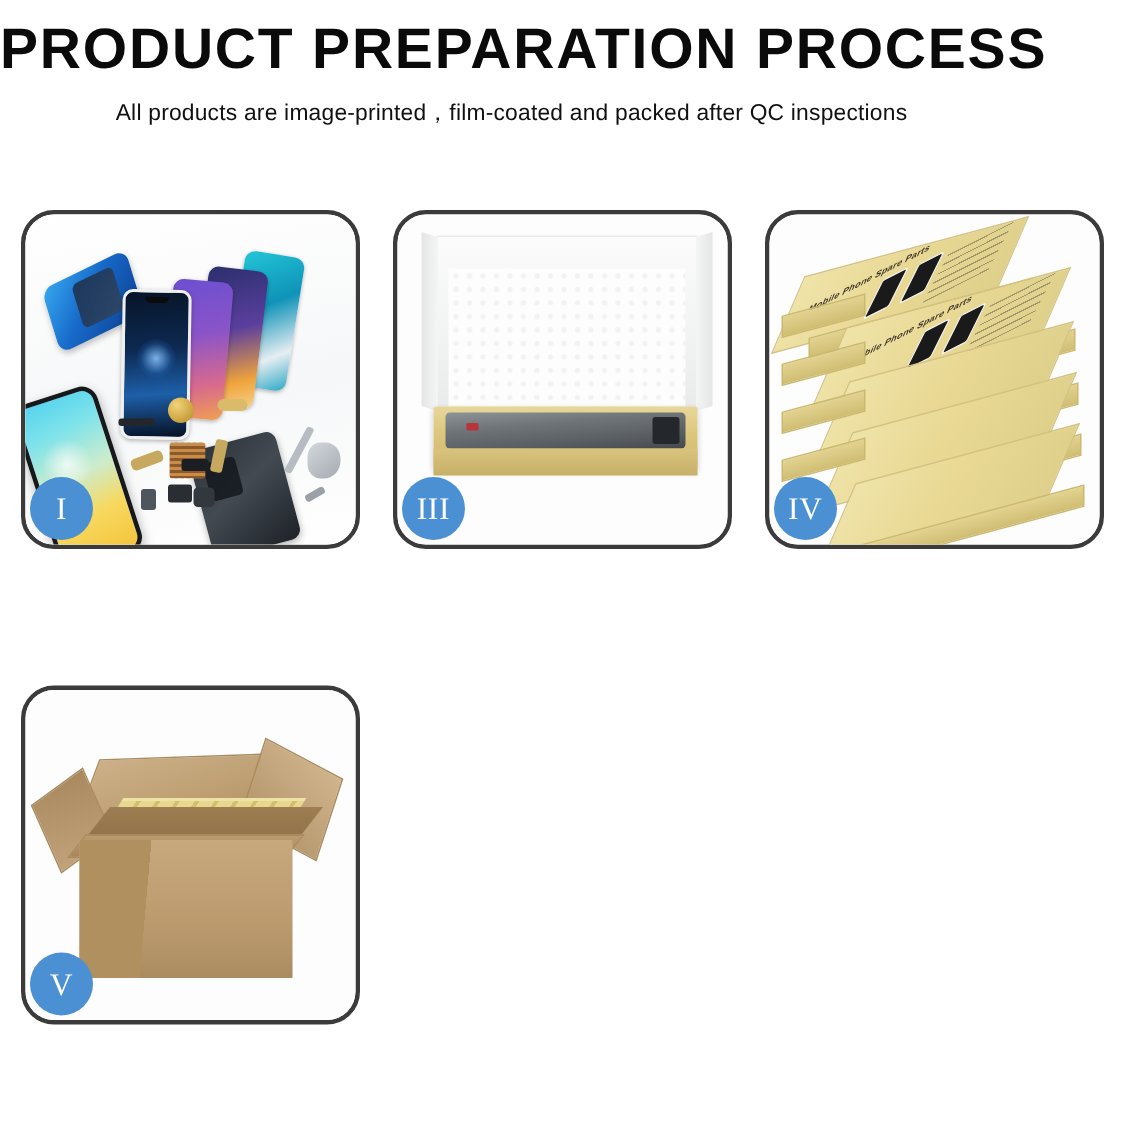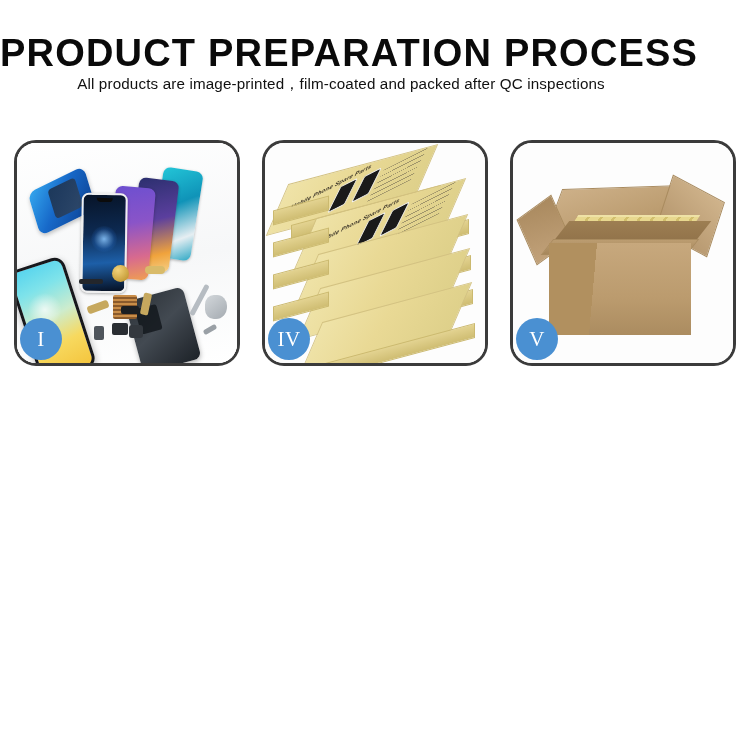--- a/index.html
+++ b/index.html
@@ -5,30 +5,31 @@
   * { margin:0; padding:0; box-sizing:border-box; }
   html,body { width:750px; height:750px; }
   body {
     background:#ffffff;
     font-family:"Liberation Sans", sans-serif;
     overflow:hidden;
     position:relative;
   }
 
   
-  #header { width:682px; padding-top:34px; text-align:center; }
+  #header { width:682px; padding-top:14px; text-align:center; }
   #page-title {
     font-size:38px;
     font-weight:700;
     letter-spacing:1.2px;
     color:#0a0a0a;
     line-height:1.05;
     white-space:nowrap;
   }
   #page-subtitle {
+    margin-top:11px;
     font-size:15.2px;
     font-weight:400;
     color:#111111;
     letter-spacing:.15px;
     white-space:nowrap;
   }
 
   
   #panel-grid {
     position:absolute;
@@ -375,20 +376,33 @@
       <div class="part pt9"></div>
       <div class="part pt10"></div>
       <div class="part pt11"></div>
       <div class="part pt12"></div>
       <div class="part pt13"></div>
     </div>
     <div class="badge">I</div>
   </div>
 
 
+  <div class="panel p3">
+    <div class="panel-inner">
+      <div class="m-lid"></div>
+      <div class="m-foam"></div>
+      <div class="m-tray">
+        <div class="m-prod">
+          <span class="m-dot"></span>
+        </div>
+      </div>
+      <div class="m-front"></div>
+    </div>
+    <div class="badge">III</div>
+  </div>
 
   <div class="panel p4">
     <div class="panel-inner">
       <div class="stack">
 
         <div class="sbox" style="left:8px;  top:14px;">
           <div class="top">
             <div class="sbox-label">Mobile Phone Spare Parts</div>
             <div class="sbox-img" style="left:58px; top:14px;"></div>
             <div class="sbox-img" style="left:80px; top:10px;"></div>

